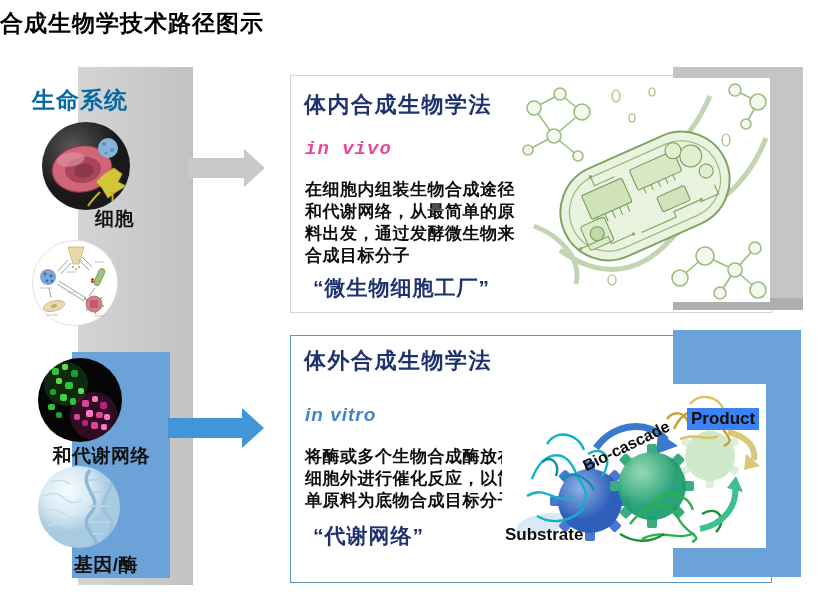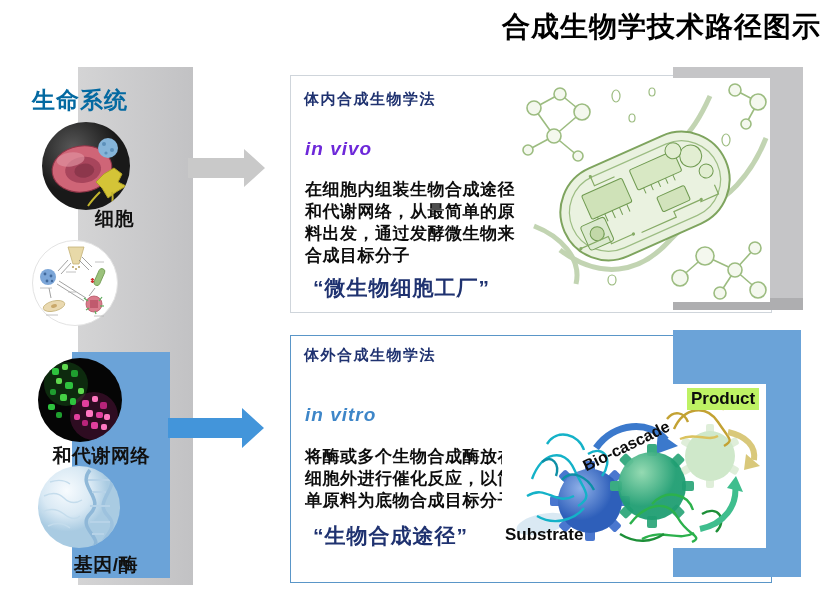--- a/index.html
+++ b/index.html
@@ -1,56 +1,56 @@
 <!DOCTYPE html>
 <html><head>
 <meta charset="utf-8">
 <style>
   html,body{margin:0;padding:0;background:#fff;}
   .stage{position:relative;width:821px;height:592px;background:#fff;overflow:hidden;
          font-family:"Liberation Sans",sans-serif;}
   .abs{position:absolute;}
-  .title{left:0;right:0;top:8px;text-align:right;font-family:"Liberation Serif",serif;
-         font-weight:bold;font-size:28px;color:#000;letter-spacing:1px;}
+  .title{left:0;right:0;top:8px;text-align:left;font-family:"Liberation Serif",serif;
+         font-weight:bold;font-size:23px;color:#000;letter-spacing:1px;}
   
   .left-gray-band{left:78px;top:67px;width:115px;height:518px;
                   background:linear-gradient(90deg,#d4d4d5,#c2c2c4);z-index:1;}
   .left-blue-rect{left:72px;top:352px;width:98px;height:226px;background:#6ba3d8;z-index:2;}
   .right-gray-band{left:673px;top:67px;width:130px;height:243px;
                    background:linear-gradient(#c5c5c7 0 95%,#aeaeb0 95% 100%);z-index:3;}
   .right-blue-band{left:673px;top:330px;width:128px;height:247px;background:#6ba3d8;z-index:3;}
   .arrow{z-index:3;}
   
   .heading{left:32px;top:85px;font-size:23px;font-weight:bold;color:#0369a1;
            letter-spacing:1px;z-index:5;}
   .circle{z-index:4;}
   .clabel{z-index:5;font-weight:bold;color:#111;font-size:19px;text-align:right;
           letter-spacing:.5px;}
   
   .panel{background:#fff;z-index:2;}
   .panel1{left:290px;top:75px;width:480px;height:236px;border:1px solid #cfd5db;}
   .panel2{left:290px;top:335px;width:480px;height:246px;border:1px solid #5a96c8;}
-  .ptitle{left:13px;top:14px;font-size:15px;font-weight:bold;letter-spacing:1.5px;}
+  .ptitle{left:13px;top:14px;font-size:22px;font-weight:bold;letter-spacing:1.5px;}
   .p1 .ptitle{color:#1f3270;}
   .p2 .ptitle{color:#1f3270;top:10px;}
   .psub{left:14px;font-size:19px;font-weight:bold;font-style:italic;letter-spacing:1px;}
-  .p1 .psub{top:62px;color:#6d28d9;}
+  .p1 .psub{top:62px;color:#ec4899;font-family:Liberation Mono, monospace;}
   .p2 .psub{top:68px;color:#3e86c8;}
   .pbody{left:14px;width:230px;font-size:17px;font-weight:bold;color:#0d0d0d;
          line-height:22px;white-space:pre-line;letter-spacing:.5px;}
   .p1 .pbody{top:103px;}
   .p2 .pbody{top:110px;}
   .pquote{left:22px;font-size:21px;font-weight:bold;color:#1f3270;letter-spacing:1px;}
   .p1 .pquote{top:198px;}
   .p2 .pquote{top:186px;}
   
   .illus{z-index:4;background:#fff;}
   .img-label{z-index:5;font-weight:bold;color:#0c0c0c;font-size:17px;}
   .substrate{left:505px;top:525px;}
-  .product{left:687px;top:388px;background:#bef264;padding:1px 4px;}
+  .product{left:687px;top:408px;background:#3b82f6;padding:1px 4px;}
   .cascade{left:584px;top:458px;font-size:16px;transform:rotate(-26deg);
            transform-origin:left center;}
 </style>
 </head>
 <body>
 
 <div class="stage">
 
   <div class="abs title">合成生物学技术路径图示</div>
 
@@ -326,21 +326,21 @@
       </g>
     </g>
   </svg>
 
   <div class="abs panel panel2 p2">
     <div class="abs ptitle">体外合成生物学法</div>
     <div class="abs psub">in vitro</div>
     <div class="abs pbody">将酶或多个生物合成酶放在
 细胞外进行催化反应，以简
 单原料为底物合成目标分子</div>
-    <div class="abs pquote">“生物合成途径”</div>
+    <div class="abs pquote">“代谢网络”</div>
   </div>
 
   <svg class="abs illus" style="left:502px;top:384px" width="264" height="164" viewBox="0 0 264 164">
     <defs>
       <radialGradient id="gBlue" cx="35%" cy="30%">
           <stop offset="0%" stop-color="#8fb0e8"></stop>
           <stop offset="100%" stop-color="#2e5fba"></stop>
         </radialGradient>
       <radialGradient id="gGreen" cx="35%" cy="30%">
           <stop offset="0%" stop-color="#8fd8ae"></stop>

